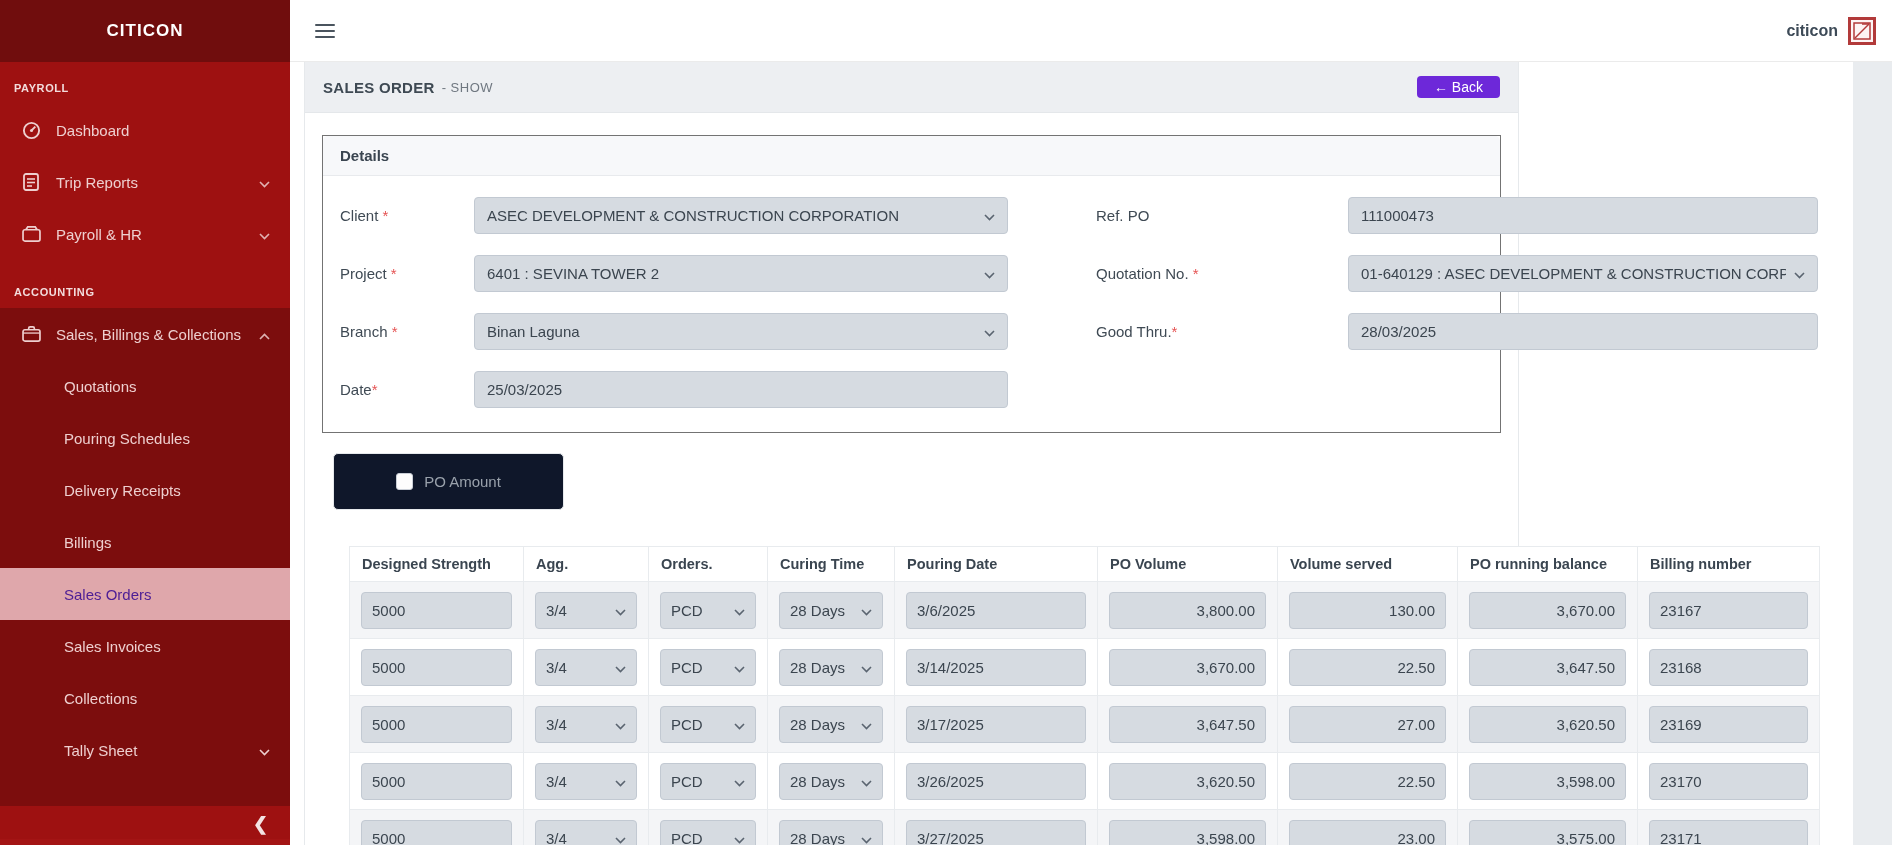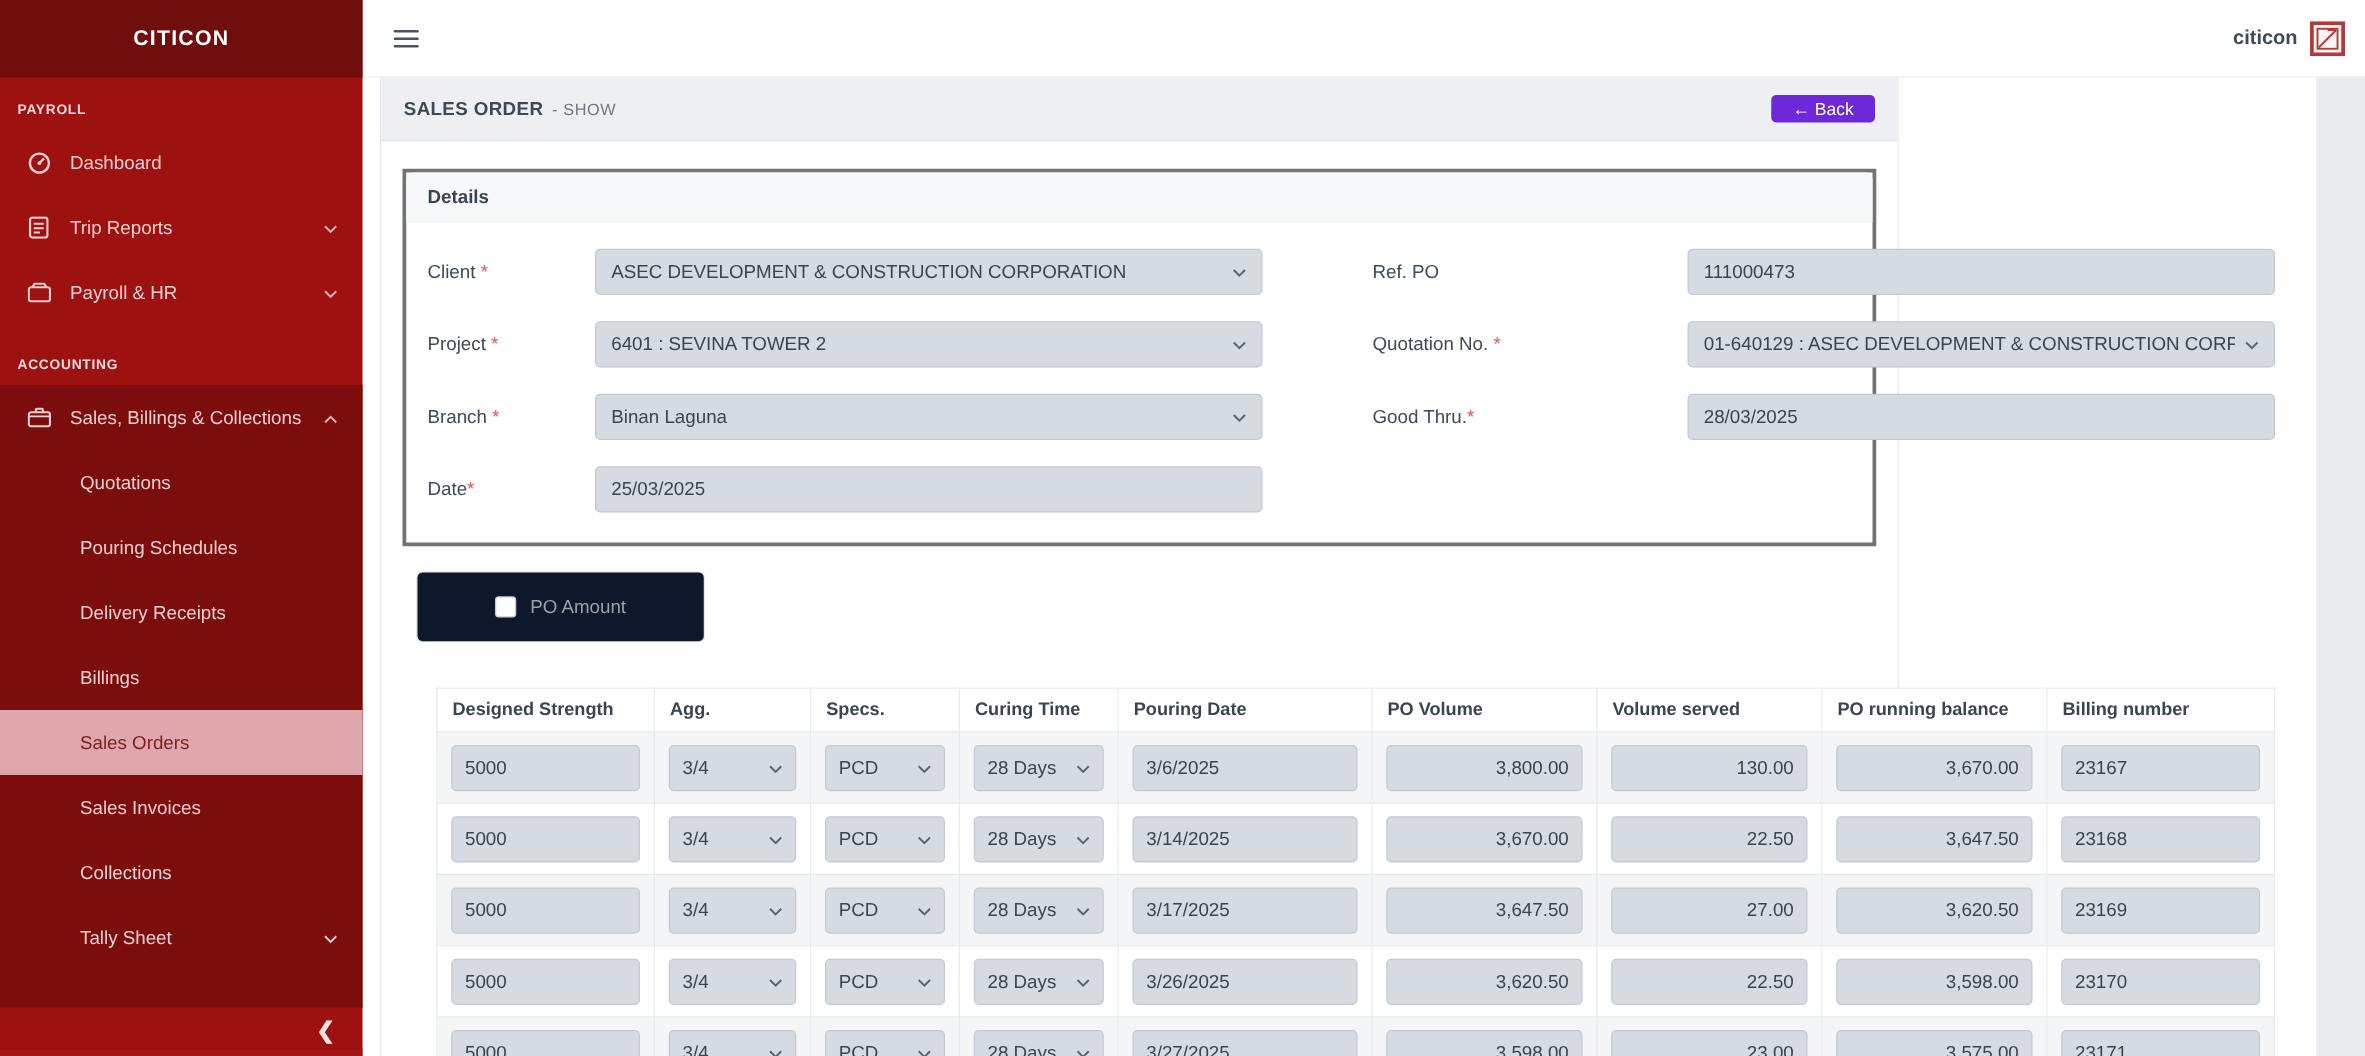--- a/index.html
+++ b/index.html
@@ -15,21 +15,21 @@
   .side-section-label { padding:20px 16px 10px 14px; font-size:11px;
     font-weight:bold; color:#f3dcdc; letter-spacing:.6px; }
   .side-item { height:52px; display:flex; align-items:center;
     padding:0 20px 0 20px; font-size:15px; color:#eecfcf; cursor:pointer; }
   .side-item .sicon { width:22px; display:flex; justify-content:center; }
   .side-item .slabel { margin-left:14px; }
   .side-item .chev { margin-left:auto; opacity:.85; }
   .side-group { background:#7c0d0d; padding-bottom:30px; min-height:498px; }
   .sub-item { height:52px; display:flex; align-items:center;
     padding-left:64px; font-size:15px; color:#eecfcf; cursor:pointer; }
-  .sub-item.active { background:#dfa7ab; color:#7f1d1d; }
+  .sub-item.active { background:#dfa7ab; color:#4c1d95; }
   .collapse-btn { position:absolute; bottom:12px; right:22px; color:#f4e3e3;
     font-size:18px; font-weight:bold; cursor:pointer; line-height:1; }
   .side-footer { position:absolute; bottom:0; left:0; width:290px; height:6px;
     background:#a31414; }
 
   
   .navbar { position:absolute; left:0; top:0; width:1892px; height:62px;
     background:#ffffff; border-bottom:1px solid #ebebeb; z-index:4;
     display:flex; align-items:center; padding:0 16px 0 315px; }
   .hamburger { width:20px; cursor:pointer; }
@@ -48,21 +48,21 @@
   .page-band { height:51px; background:#edeff2; border-bottom:1px solid #e4e7ea;
     display:flex; align-items:center; padding:0 18px; }
   .page-title { font-weight:bold; font-size:15px; color:#3e4953; letter-spacing:.3px; }
   .page-sub { font-size:13px; color:#6f7780; margin-left:7px; letter-spacing:.5px; }
   .back-btn { margin-left:auto; background:#6d28d9; color:#ffffff; border:none;
     border-radius:4px; padding:3px 17px; font-size:14px; cursor:pointer;
     font-family:"Liberation Sans", sans-serif; }
   .outer-body { padding:22px 17px; }
 
   
-  .card { border:3px solid #737373; border-radius:0; background:#ffffff; }
+  .card { border:1px solid #737373; border-radius:0; background:#ffffff; }
   .card-header { padding:11px 17px; background:#f7f8fa;
     border-bottom:1px solid #e8eaed; font-weight:bold; font-size:15px;
     color:#3a4550; border-radius:5px 5px 0 0; }
   .card-body { padding:21px 17px 24px 17px; }
   .form-row { display:grid; grid-template-columns:134px 534px 88px 252px 470px;
     align-items:center; margin-bottom:21px; }
   .form-row:last-child { margin-bottom:0; }
   .flabel { font-size:15px; color:#3f4a54; }
   .star { color:#e55353; }
   .field { height:37px; background:#d6dbe1; border:1px solid #c2c9d2;
@@ -309,21 +309,21 @@
             <col style="width:203px">
             <col style="width:180px">
           <col style="width:180px">
             <col style="width:180px">
             <col style="width:182px">
         </colgroup>
         <thead>
           <tr>
             <th>Designed Strength</th>
             <th>Agg.</th>
-            <th>Specs.</th>
+            <th>Orders.</th>
             <th>Curing Time</th>
             <th>Pouring Date</th>
             <th>PO Volume</th>
             <th>Volume served</th>
             <th>PO running balance</th>
             <th>Billing number</th>
           </tr>
         </thead>
         <tbody id="table-body">
 

